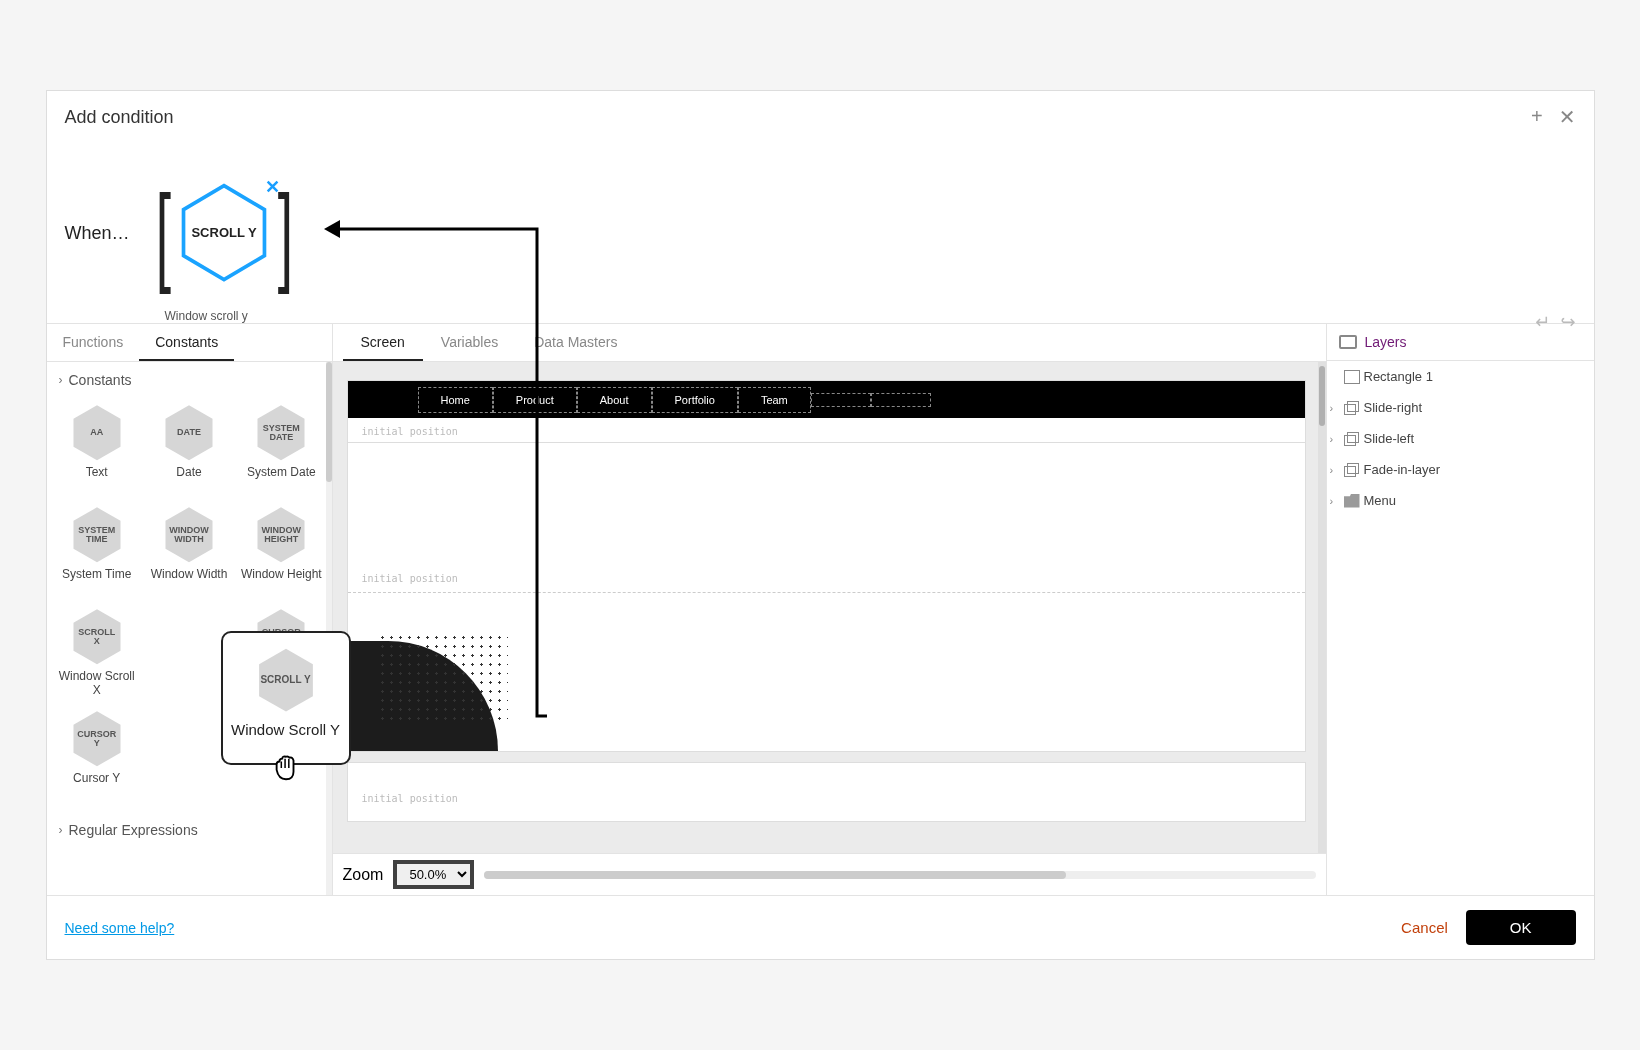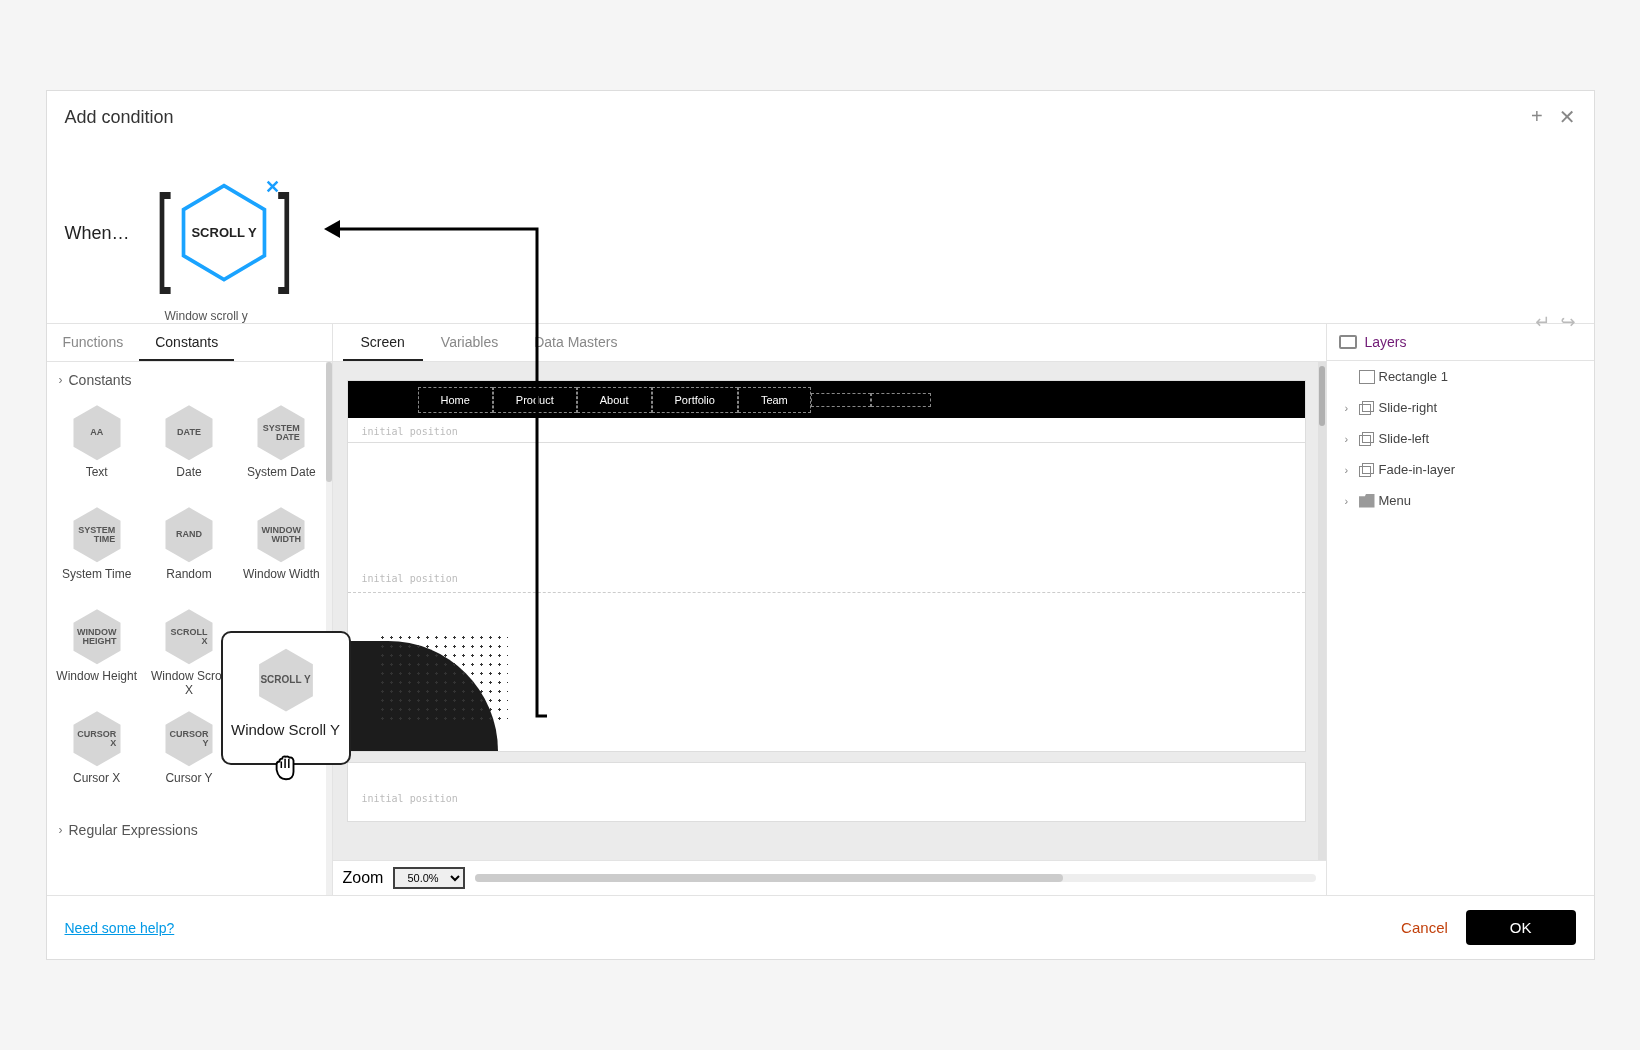--- a/index.html
+++ b/index.html
@@ -28,46 +28,46 @@
 .tabs { display: flex; border-bottom: 1px solid #e3e3e3; }
 .tab { padding: 10px 16px 9px; font-size: 14px; color: #888; cursor: pointer; }
 .tab.active { color: #222; border-bottom: 2px solid #222; }
 
 .cat-header { display: flex; align-items: center; padding: 10px 12px; font-size: 14px; color: #555; cursor: pointer; }
 .cat-header .chev { margin-right: 6px; font-size: 12px; color: #777; }
 .grid { display: grid; grid-template-columns: repeat(3, 1fr); padding: 0 6px; gap: 2px 4px; }
 .chip { display: flex; flex-direction: column; align-items: center; padding: 4px 2px; cursor: grab; position:relative; }
 .chip .hx { width: 56px; height: 62px; position: relative; display:flex; align-items:center; justify-content:center; }
 .chip .hx svg { position:absolute; inset:0;}
-.chip .hx-label { font-size: 9px; font-weight: 700; text-align:right; line-height:1.05; z-index:2; color:#555;}
+.chip .hx-label { font-size: 9px; font-weight: 700; text-align:center; line-height:1.05; z-index:2; color:#555;}
 .chip .cap { font-size: 12px; color: #444; text-align: center; line-height: 1.15; margin-top: 2px; min-height:28px;}
 .scrollbar-y { position:absolute; right:0; top:38px; bottom:0; width:6px; background:#f0f0f0;}
 .scrollbar-y .thumb { position:absolute; left:0; right:0; top:0; height:120px; background:#ccc; border-radius:3px;}
 
 .center-panel { flex: 1; display: flex; flex-direction: column; min-width:0;}
 .center-tabs { display:flex; border-bottom:1px solid #e3e3e3; padding-left:10px;}
 .center-tabs .tab { padding:10px 18px 9px;text-align:center; }
 .canvas-wrap { flex:1; background:#ebebeb; position:relative; overflow:hidden; }
 .canvas-scroll-y { position:absolute; right:0; top:0; bottom:0; width:8px; background:#e0e0e0;}
 .canvas-scroll-y .thumb { position:absolute; left:1px; right:1px; top:4px; height:60px; background:#b0b0b0; border-radius:3px;}
 .artboard { position:absolute; left:14px; right:20px; top:10px; background:#fff; border:1px solid #ddd; display:flex; flex-direction:column;}
 .menubar { background:#000; height:40px; display:flex; align-items:center; padding:0 70px; gap:0; }
 .menubar .mitem { border:1px dashed #888; color:#fff; font-size:11px; padding:6px 22px; }
 .placeholder-row { color:#bbb; font-size:10px; padding:8px 14px; font-family:monospace;}
 .divider-dashed { border-top:1px dashed #ccc; margin:0;}
 .bird-area { position:absolute; right:0; bottom:0; width:180px; height:290px; }
 .zoombar { display:flex; align-items:center; gap:10px; padding:6px 10px; border-top:1px solid #e3e3e3; background:#fff;}
-.zoombar select { font-size:11px; padding:2px 8px; border:2px solid #404040;}
+.zoombar select { font-size:13px; padding:2px 8px; border:4px solid #404040;}
 .zoombar .track { flex:1; height:8px; background:#eee; border-radius:4px; position:relative;}
 .zoombar .track .bar { position:absolute; left:0; top:0; bottom:0; width:70%; background:#ccc; border-radius:4px;}
 
 .right-panel { width: 268px; border-left:1px solid #e3e3e3; display:flex; flex-direction:column;}
 .rp-header { display:flex; align-items:center; gap:8px; padding:10px 12px; border-bottom:1px solid #e3e3e3; font-size:14px; color:#701a75;}
 .rp-header .mon { width:18px; height:14px; border:2px solid #888; border-radius:2px; position:relative;}
-.layer { display:flex; align-items:center; gap:4px; padding:8px 12px 8px 18px; font-size:13px; color:#444; cursor:pointer;}
+.layer { display:flex; align-items:center; gap:4px; padding:8px 12px 8px 3px; font-size:13px; color:#444; cursor:pointer;}
 .layer .chev2 { font-size:11px; color:#888; width:10px;}
 .layer .ic { width:16px; height:14px; position:relative;}
 .ic-rect { border:1.5px solid #888;}
 .ic-stack::before,.ic-stack::after{content:"";position:absolute;border:1.5px solid #888;width:10px;height:9px;}
 .ic-stack::before{left:0;top:3px;}
 .ic-stack::after{left:3px;top:0;}
 .ic-folder{background:#9a9a9a; clip-path: polygon(0 20%, 40% 20%, 48% 0, 100% 0, 100% 100%, 0 100%);}
 
 .footer { border-top:1px solid #e3e3e3; padding:14px 18px; display:flex; align-items:center;}
 .help-link { color:#0099e6; font-size:14px; text-decoration:underline; cursor:pointer;}
@@ -176,29 +176,20 @@
               </svg>
       <div class="hx-label">SYSTEM<br>TIME</div>
     </div>
     <div class="cap">System Time</div>
           </div>
           <div class="chip">
     <div class="hx">
       <svg viewBox="0 0 100 110">
                 <polygon points="50,6 92,30 92,80 50,104 8,80 8,30" fill="#d6d6d6"></polygon>
               </svg>
-      <div class="hx-label">RAND</div>
-    </div>
-    <div class="cap">Random</div>
-          </div>
-          <div class="chip">
-    <div class="hx">
-      <svg viewBox="0 0 100 110">
-                <polygon points="50,6 92,30 92,80 50,104 8,80 8,30" fill="#d6d6d6"></polygon>
-              </svg>
       <div class="hx-label">WINDOW<br>WIDTH</div>
     </div>
     <div class="cap">Window Width</div>
           </div>
           <div class="chip">
     <div class="hx">
       <svg viewBox="0 0 100 110">
                 <polygon points="50,6 92,30 92,80 50,104 8,80 8,30" fill="#d6d6d6"></polygon>
               </svg>
       <div class="hx-label">WINDOW<br>HEIGHT</div>

